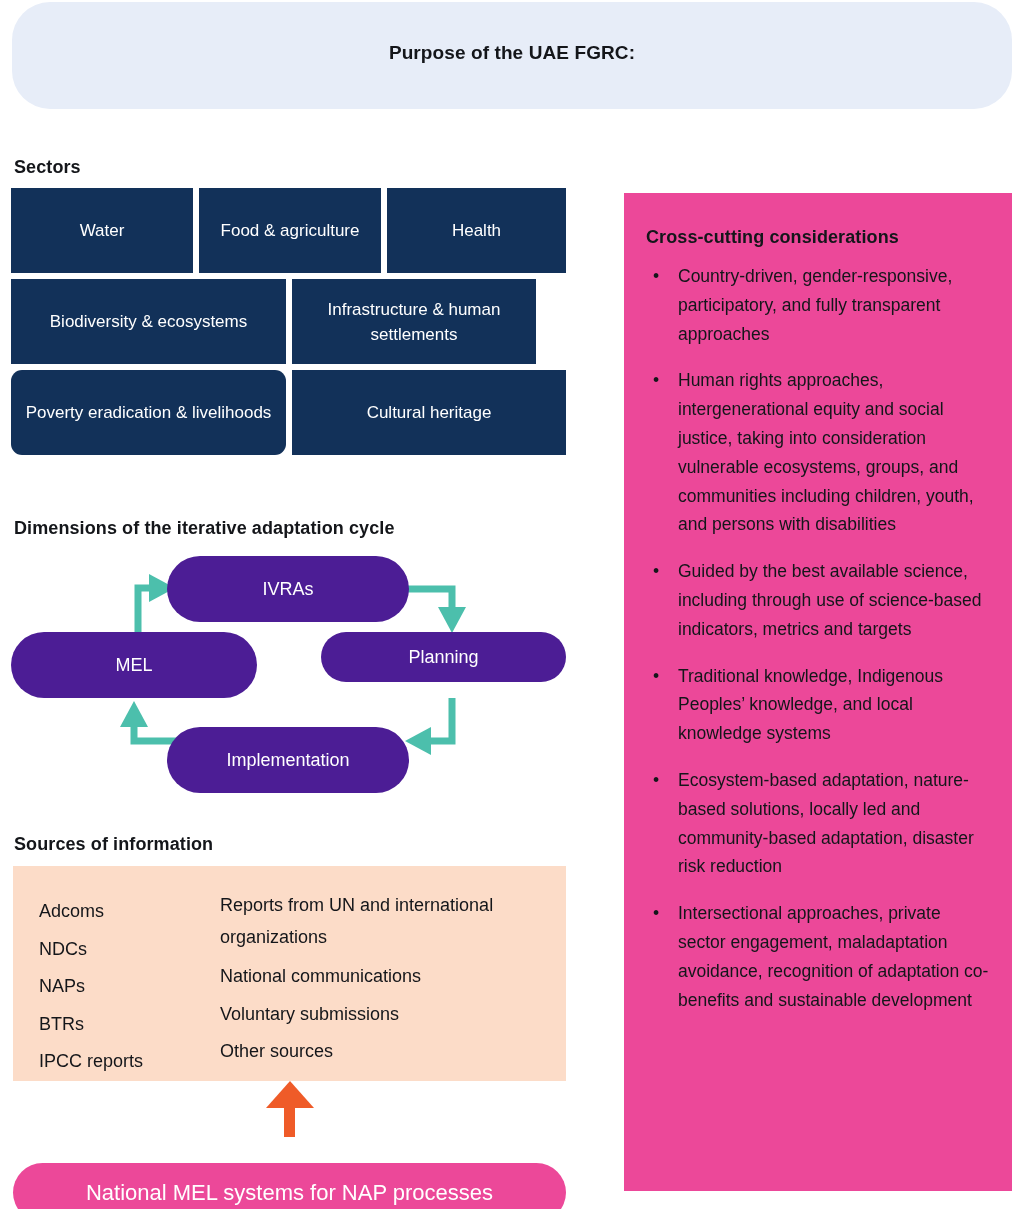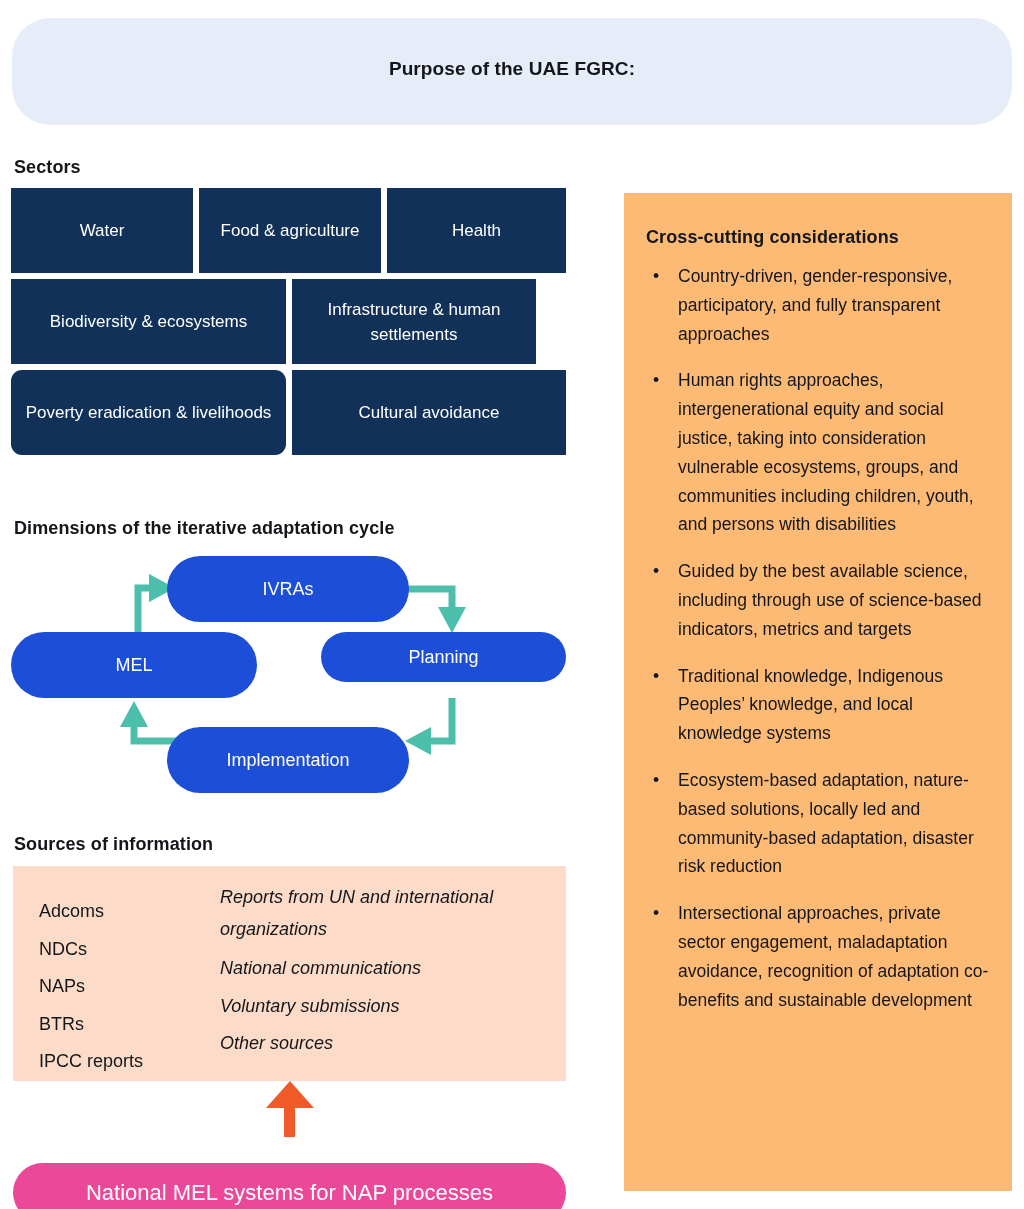--- a/index.html
+++ b/index.html
@@ -13,21 +13,21 @@
     position: relative;
     font-family: "Liberation Sans", sans-serif;
     color: #14161a;
     overflow: hidden;
   }
 
   
   .purpose-banner {
     position: absolute;
     left: 12px;
-    top: 18px;
+    top: 2px;
     width: 1000px;
     height: 107px;
     background: #e7edf8;
     border-radius: 38px;
     box-sizing: border-box;
     display: flex;
     flex-direction: column;
     align-items: center;
     justify-content: center;
     padding: 0 60px;
@@ -95,21 +95,21 @@
   .cycle-wrap {
     position: absolute;
     left: 0px;
     top: 548px;
     width: 600px;
     height: 240px;
   }
   .cycle-svg { position: absolute; left: 0; top: 0; }
   .cycle-node {
     position: absolute;
-    background: #1d4ed8;
+    background: #4c1d95;
     color: #ffffff;
     border-radius: 999px;
     display: flex;
     align-items: center;
     justify-content: center;
     font-size: 18px;
     box-sizing: border-box;
   }
   .cn-ivras   { left: 167px; top: 8px;   width: 242px; height: 66px; }
   .cn-mel     { left: 11px;  top: 84px;  width: 246px; height: 66px; }
@@ -130,25 +130,24 @@
     position: absolute;
     left: 26px;
     top: 27px;
     font-size: 18px;
     line-height: 37.5px;
     color: #14161a;
   }
   .sources-col-b {
     position: absolute;
     left: 207px;
-    top: 15px;
+    top: 23px;
     font-size: 18px;
     line-height: 37.5px;
     color: #14161a;
-    font-style: italic;
   }
   .src-line { white-space: nowrap; }
   .src-line.two { line-height: 32px; }
 
   .source-arrow {
     position: absolute;
     left: 264px;
     top: 1081px;
     width: 52px;
     height: 56px;
@@ -170,21 +169,21 @@
     box-sizing: border-box;
   }
 
   
   .cross-panel {
     position: absolute;
     left: 624px;
     top: 193px;
     width: 388px;
     height: 998px;
-    background: #fdba74;
+    background: #ec4899;
     box-sizing: border-box;
     padding: 34px 22px 4px 22px;
   }
   .cross-title {
     font-size: 18px;
     font-weight: bold;
     letter-spacing: 0.1px;
     margin: 0 0 14px 0;
   }
   .cross-list {
@@ -216,21 +215,21 @@
 
 <div class="section-heading" id="sectors-heading">Sectors</div>
 
 <div class="sectors-grid">
   <div class="sector-box sector-r1 sc-water">Water</div>
   <div class="sector-box sector-r1 sc-food">Food &amp; agriculture</div>
   <div class="sector-box sector-r1 sc-health">Health</div>
   <div class="sector-box sector-r2 sc-biodiversity">Biodiversity &amp; ecosystems</div>
   <div class="sector-box sector-r2 sc-infra">Infrastructure &amp; human settlements</div>
   <div class="sector-box sector-r3 sc-poverty">Poverty eradication &amp; livelihoods</div>
-  <div class="sector-box sector-r3 sc-culture">Cultural avoidance</div>
+  <div class="sector-box sector-r3 sc-culture">Cultural heritage</div>
 </div>
 
 <div class="section-heading" id="cycle-heading">Dimensions of the iterative adaptation cycle</div>
 
 <div class="cycle-wrap">
   <svg class="cycle-svg" width="600" height="240" viewBox="0 0 600 240">
 
     <g>
       <path d="M 138 117 L 138 40 L 152 40" fill="none" stroke="#4cbfac" stroke-width="7" stroke-linecap="butt"></path>
       <polygon points="149,26 175,40 149,54" fill="#4cbfac"></polygon>

